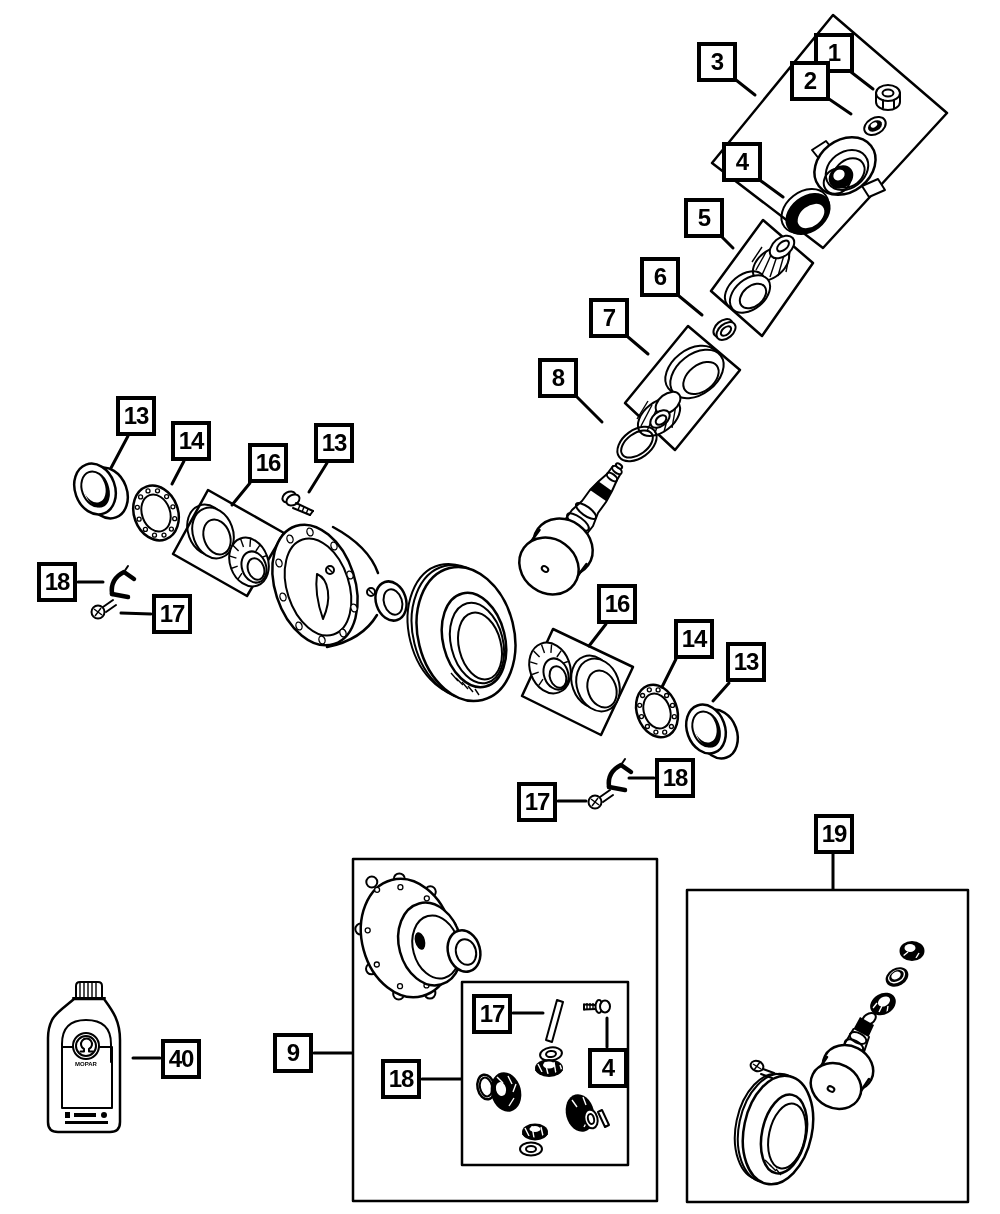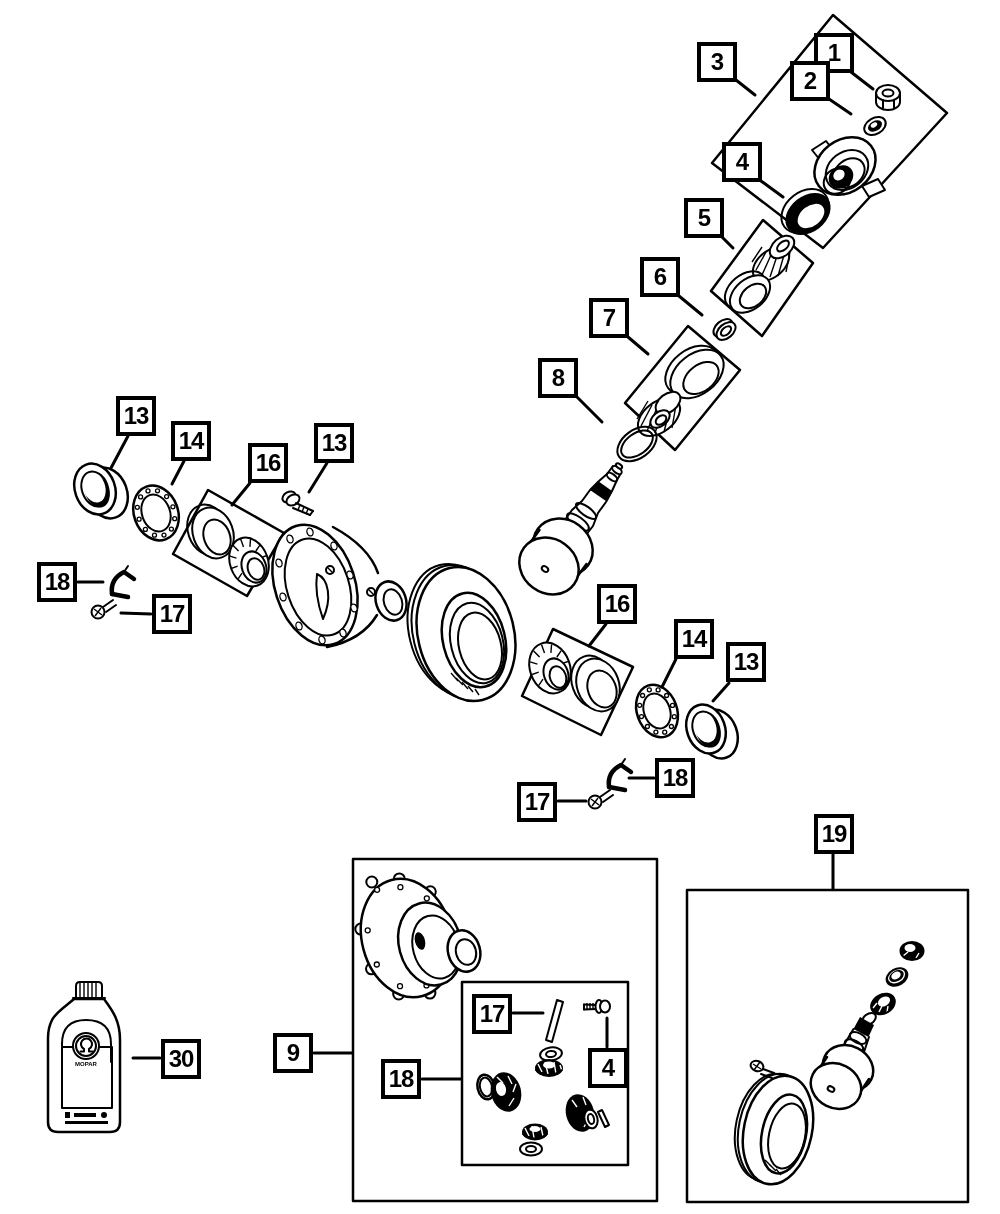--- a/index.html
+++ b/index.html
@@ -557,16 +557,16 @@
   <div class="callout" style="left:381px;top:1059px">
       <span>18</span>
     </div>
   <div class="callout" style="left:472px;top:994px">
       <span>17</span>
     </div>
   <div class="callout" style="left:588px;top:1048px">
       <span>4</span>
     </div>
   <div class="callout" style="left:161px;top:1039px">
-      <span>30</span>
+      <span>40</span>
     </div>
 
 </div>
 
 </body></html>

